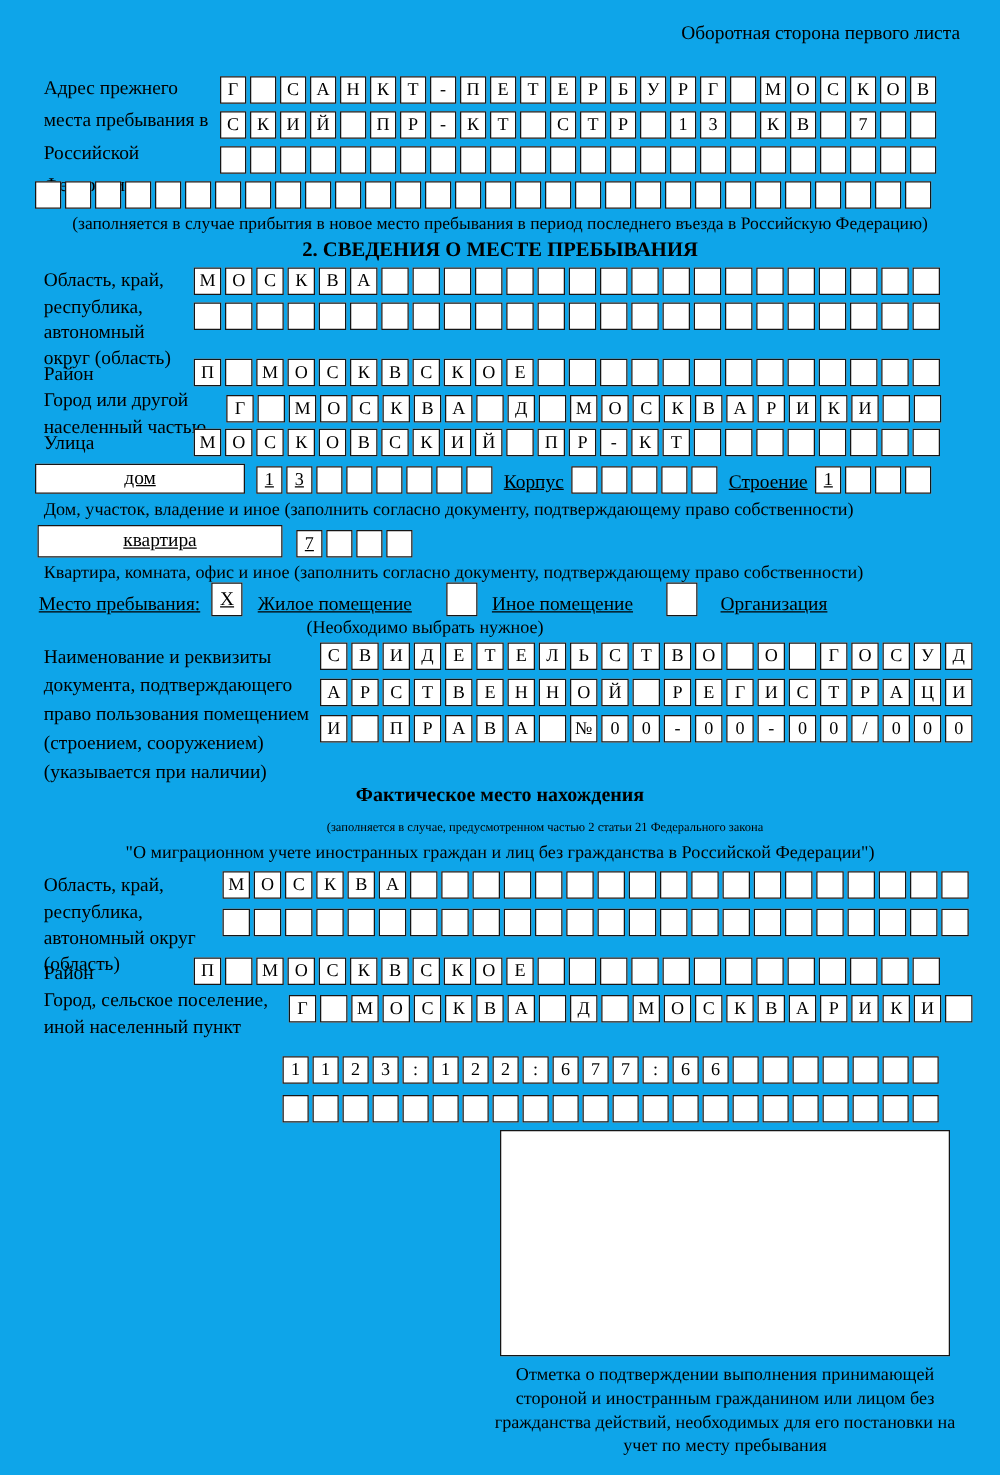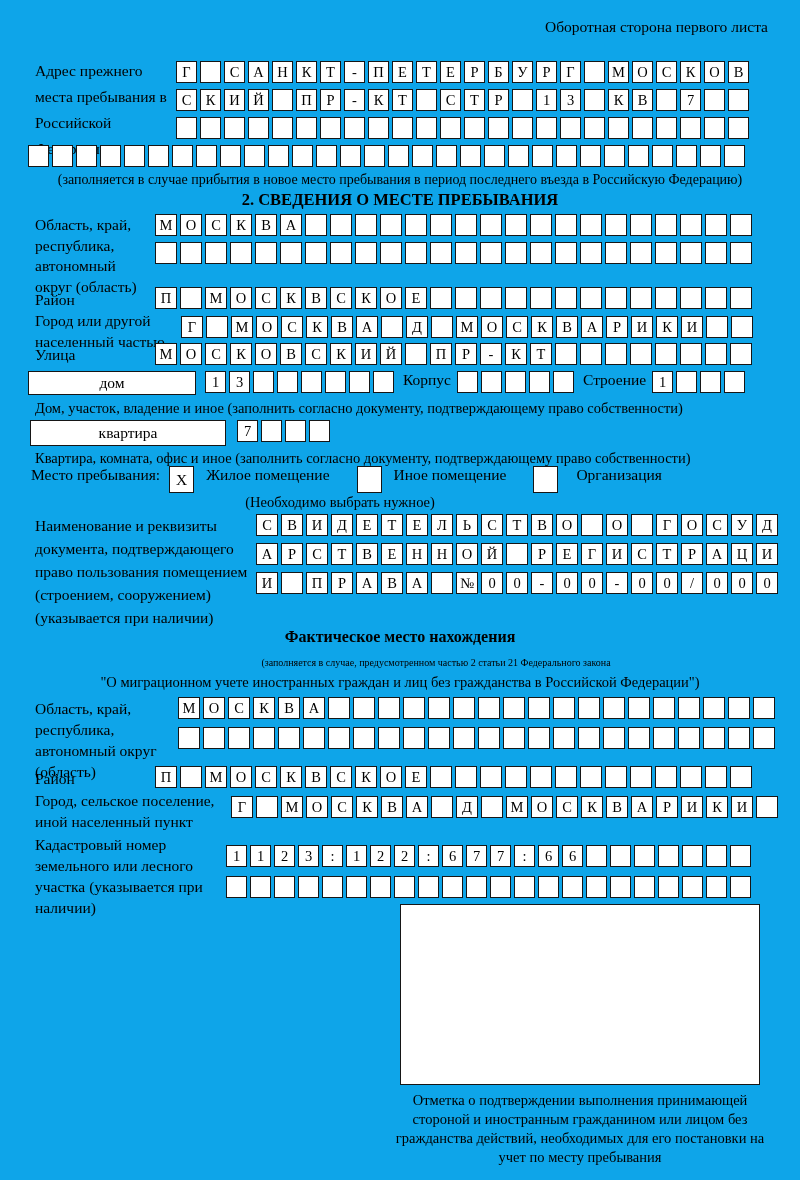--- a/index.html
+++ b/index.html
@@ -12,21 +12,21 @@
   .center{text-align:center;}
   .bold{font-weight:bold;}
   
   .boxrow{display:flex;gap:3px;}
   .boxcol{display:flex;flex-direction:column;}
   .cell{box-sizing:border-box;width:21px;height:22px;border:1.5px solid #161616;display:flex;align-items:center;justify-content:center;font-size:14.5px;line-height:1;background:#fff;flex:0 0 auto;}
   .wide .cell{width:22px;}
   .inlinebox{box-sizing:border-box;border:1.5px solid #161616;display:flex;align-items:center;justify-content:center;font-size:15.5px;background:#fff;}
   .fieldbox{height:24px;}
   .chk{box-sizing:border-box;width:25px;height:27px;border:1.5px solid #161616;display:flex;align-items:center;justify-content:center;font-size:15.5px;background:#fff;}
-  .rowflex{display:flex;align-items:flex-start;}
+  .rowflex{display:flex;align-items:flex-end;text-decoration:underline;}
   .stampbox{box-sizing:border-box;border:1.6px solid #161616;background:#fff;}
 </style>
 </head>
 <body>
 
 <div class="page">
 
   <div class="abs" style="top:18px;right:32px;font-size:15.5px;">Оборотная сторона первого листа</div>
 
   <div class="abs lbl" style="left:35px;top:58px;width:142px;">Адрес прежнего места пребывания в Российской Федерации</div>
@@ -517,21 +517,20 @@
       <span class="cell">К</span>
       <span class="cell">В</span>
       <span class="cell">А</span>
       <span class="cell">Р</span>
       <span class="cell">И</span>
       <span class="cell">К</span>
       <span class="cell">И</span>
       <span class="cell"></span>
     </div>
 
-  <div class="abs lbl2" style="left:35px;top:834px;width:200px;line-height:21px;">Кадастровый номер земельного или лесного участка (указывается при наличии)</div>
   <div class="abs boxcol" style="left:226px;top:845px;gap:9px;">
     <div class="boxrow">
         <span class="cell">1</span>
         <span class="cell">1</span>
         <span class="cell">2</span>
         <span class="cell">3</span>
         <span class="cell">:</span>
         <span class="cell">1</span>
         <span class="cell">2</span>
         <span class="cell">2</span>

